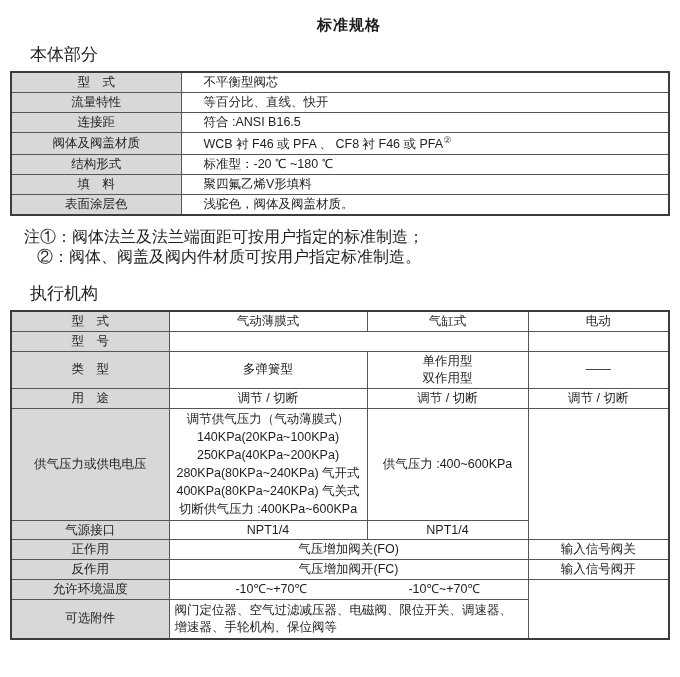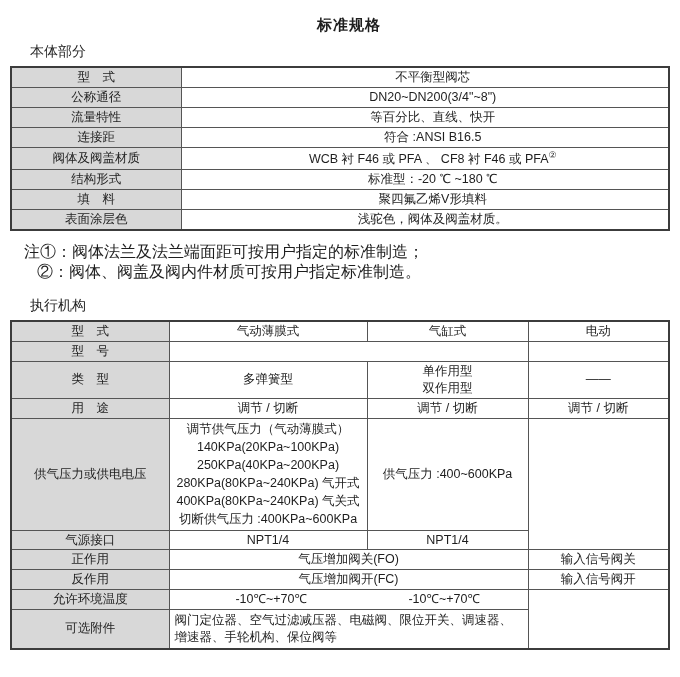--- a/index.html
+++ b/index.html
@@ -5,31 +5,31 @@
   html,body { margin:0; padding:0; }
   body {
     width:680px; height:677px; background:#ffffff; overflow:hidden;
     font-family:"Liberation Sans", sans-serif; color:#1e1e1e;
     position:relative;
   }
   .page { padding:14px 0 0 10px; width:658px; }
   .title {
     font-size:15px; font-weight:bold; margin:2px 0 8px 20px; letter-spacing:1px;text-align:center;
   }
-  .sec-heading { font-size:14px; margin:0 0 5px 20px; }
+  .sec-heading { font-size:17px; margin:0 0 5px 20px; }
   table {
     border-collapse:collapse; table-layout:fixed; width:658px;
     border:2px solid #3c3c3c;
   }
   td {
     border:1px solid #555555; font-size:12.5px; padding:1px 6px;
     overflow:hidden; line-height:1.35; vertical-align:middle;
   }
   .lbl { background:#d8d8d8; text-align:center; padding:1px 14px;margin-left:8px; }
-  .t1 .val { text-align:center; padding-left:22px; }
+  .t1 .val { text-align:left; padding-left:22px; }
   .t2 td { text-align:center; }
   .t2 .left-cell { text-align:left; padding:2px 5px; }
   sup { font-size:9px; }
   .multiline div { line-height:17px; }
   .supply-lines div { line-height:18px; }
   .notes { margin:11px 0 4px 14px; font-size:16px; }
   .notes .note-line { line-height:20px; }
   .notes .note2 { margin-left:13px; }
   .sec2 { margin-top:15px; }
   .temp-wrap { display:flex; width:100%; }
@@ -60,24 +60,20 @@
 
   <table class="t1">
     <colgroup>
         <col style="width:170px">
         <col style="width:488px">
       </colgroup>
     <tbody>
         <tr>
       <td class="lbl">型　式</td>
       <td class="val">不平衡型阀芯</td>
-    </tr>
-    <tr>
-      <td class="lbl">公称通径</td>
-      <td class="val">DN20~DN200(3/4"~8")</td>
     </tr>
     <tr>
       <td class="lbl">流量特性</td>
       <td class="val">等百分比、直线、快开</td>
     </tr>
     <tr>
       <td class="lbl">连接距</td>
       <td class="val">符合 :ANSI B16.5</td>
     </tr>
     <tr>

